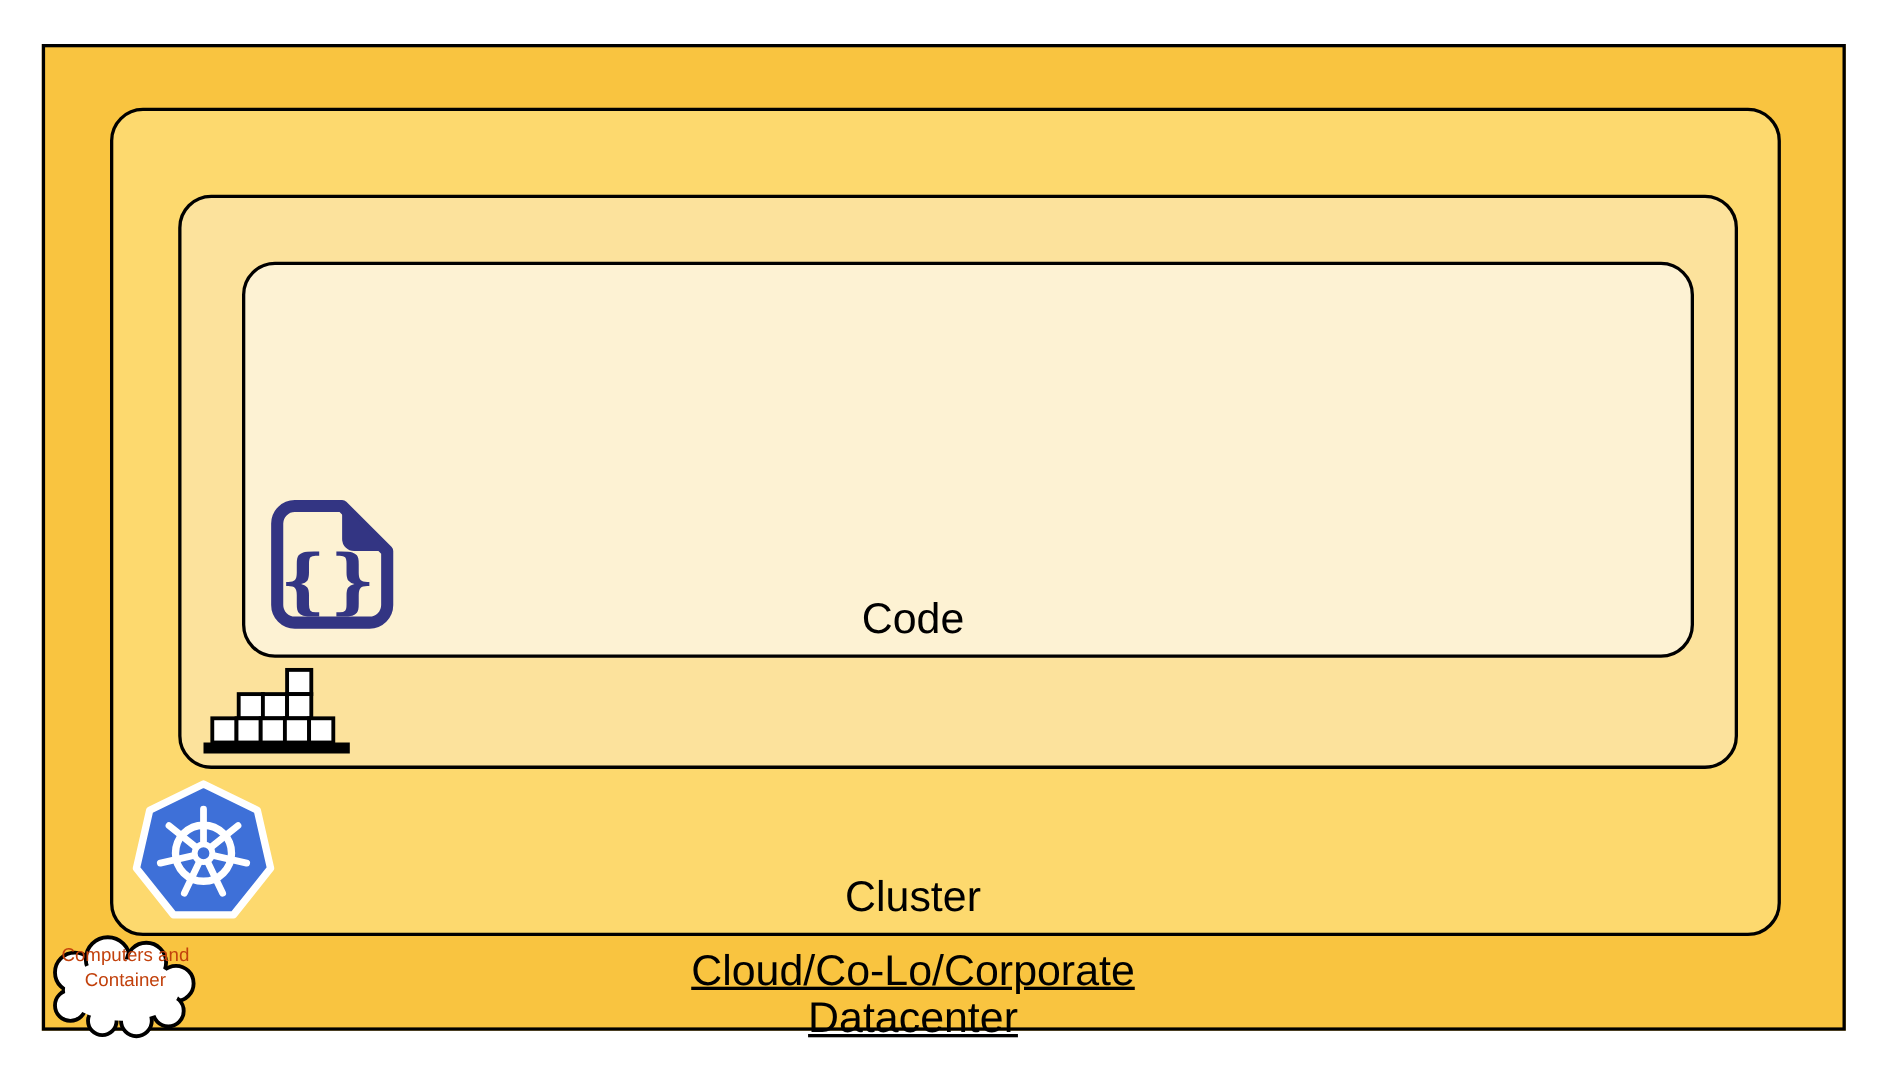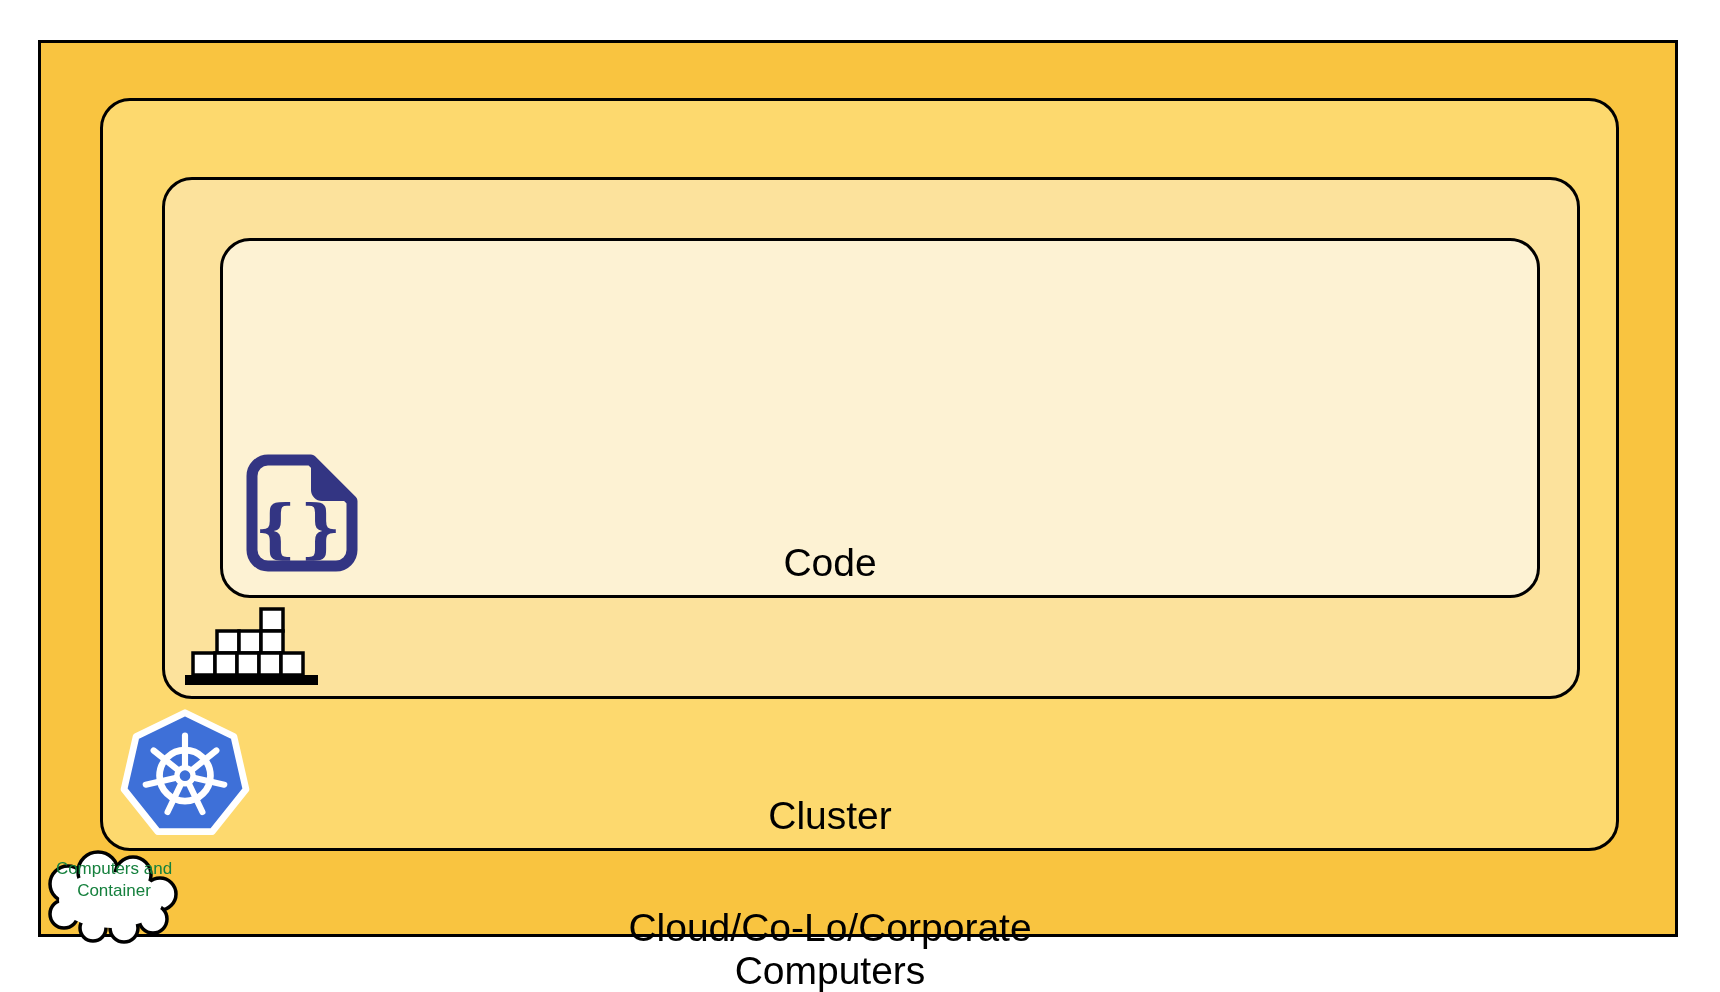--- a/index.html
+++ b/index.html
@@ -8,44 +8,44 @@
   .layer{position:absolute;box-sizing:border-box;border:3px solid #000;}
   .layer-cloud{left:38px;top:40px;width:1640px;height:897px;background:#F9C440;}
   .layer-cluster{left:100px;top:98px;width:1519px;height:753px;background:#FDD96E;border-radius:30px;}
   .layer-container{left:162px;top:177px;width:1418px;height:522px;background:#FCE29C;border-radius:30px;}
   .layer-code{left:220px;top:238px;width:1320px;height:360px;background:#FDF2D3;border-radius:30px;}
   .diagram-label{position:absolute;left:38px;width:1584px;text-align:center;
                  font-size:39px;line-height:43px;color:#000;}
   .label-code{top:541px;}
   .label-container{top:642px;}
   .label-cluster{top:794px;}
-  .label-cloud{top:906px;}
+  .label-cloud{top:861px;text-decoration:underline;}
   .icon{position:absolute;}
   .icon-code{left:238px;top:450px;}
   .icon-container{left:164px;top:606px;}
   .icon-k8s{left:118px;top:706px;}
   .icon-cloudshape{left:36px;top:848px;}
   .cloud-text{position:absolute;left:38px;top:858px;width:152px;text-align:center;
-              font-size:17px;line-height:22px;color:#15803d;}
+              font-size:17px;line-height:22px;color:#c2410c;}
 </style>
 </head>
 <body>
 
 <div class="canvas">
 
   <div class="layer layer-cloud"></div>
   <div class="layer layer-cluster"></div>
   <div class="layer layer-container"></div>
   <div class="layer layer-code"></div>
 
   <div class="diagram-label label-code">Code</div>
   <div class="diagram-label label-cluster">Cluster</div>
   <div class="diagram-label label-cloud">
     <div>Cloud/Co-Lo/Corporate</div>
-    <div>Computers</div>
+    <div>Datacenter</div>
   </div>
 
   <svg class="icon icon-code" width="124" height="128" viewBox="0 0 124 128">
     <path d="M30 10 H73 L114 51 V100 a16 16 0 0 1 -16 16 H30 a16 16 0 0 1 -16 -16 V26 a16 16 0 0 1 16 -16 Z" fill="none" stroke="#333583" stroke-width="11" stroke-linejoin="round"></path>
     <path d="M73 8 L116 51 H84 a11 11 0 0 1 -11 -11 Z" fill="#333583"></path>
     <text x="62" y="100" text-anchor="middle" font-family="DejaVu Serif, serif" font-weight="bold" font-size="64" letter-spacing="4" fill="#333583">{}</text>
   </svg>
 
   <svg class="icon icon-container" width="158" height="82" viewBox="0 0 158 82">
     <g fill="#ffffff" stroke="#000000" stroke-width="3.5">

